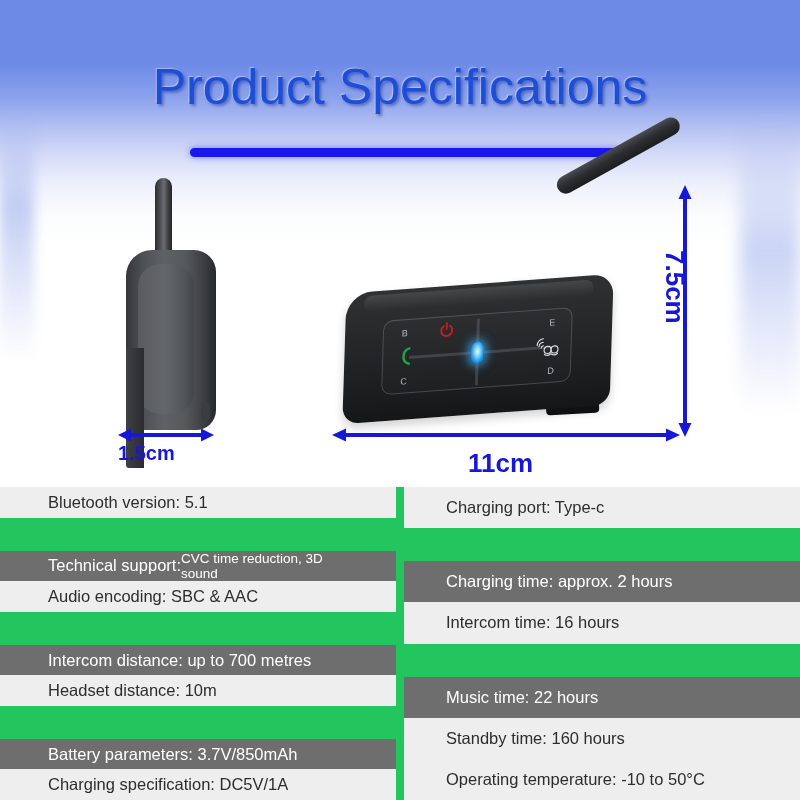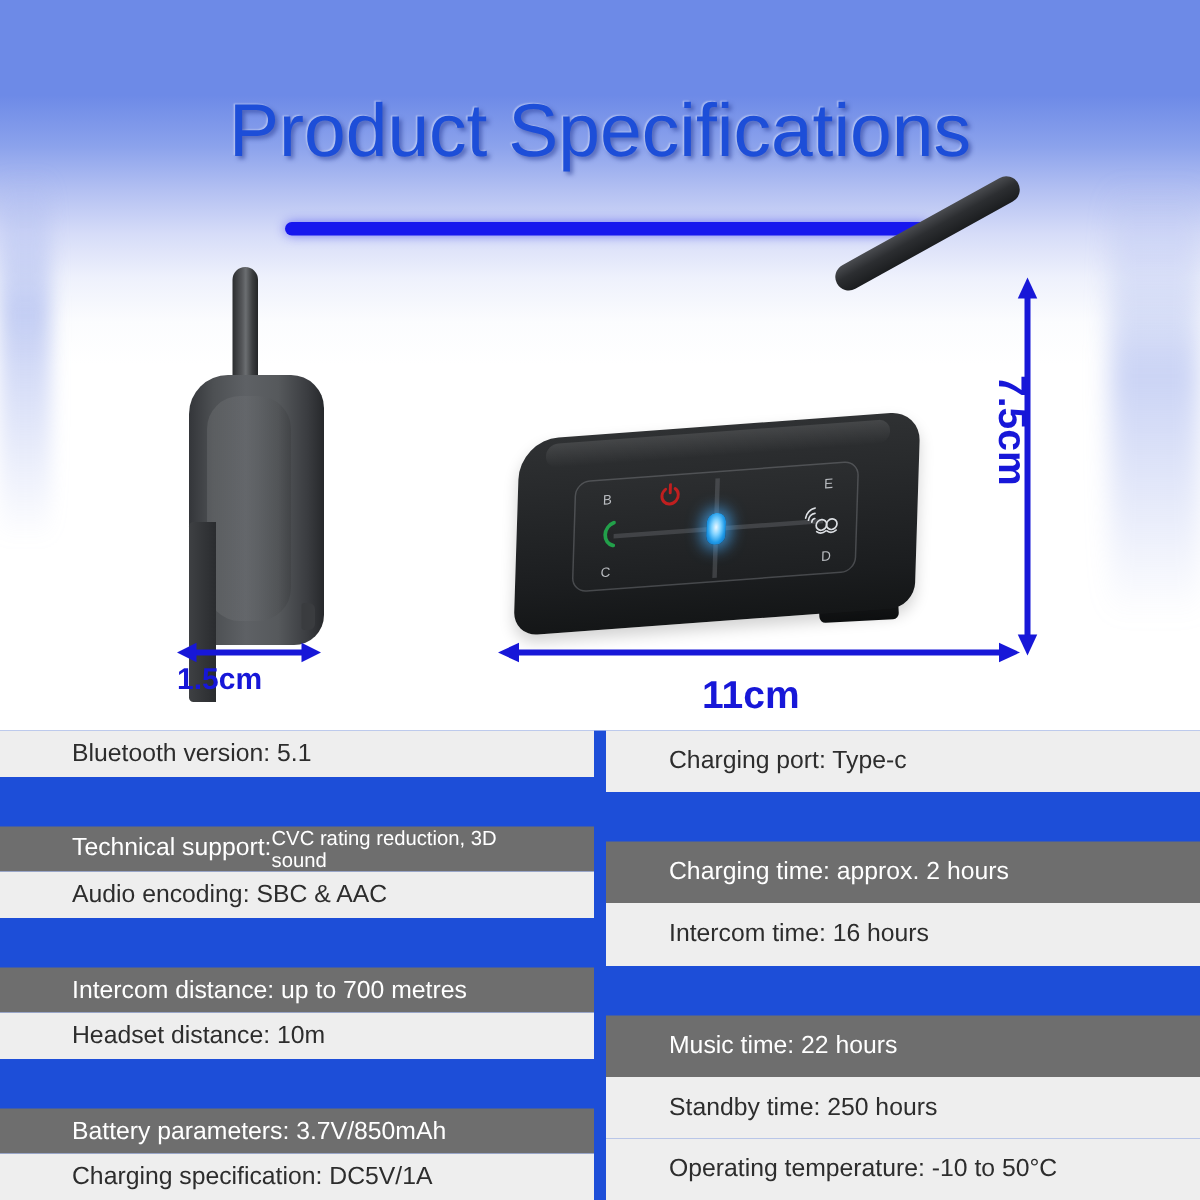--- a/index.html
+++ b/index.html
@@ -227,21 +227,21 @@
   .arr-15 { left: 118px; top: 428px; }
   .arr-11 { left: 332px; top: 428px; }
   .arr-75 { left: 678px; top: 185px; }
 
   
   .specs {
     position: absolute;
     left: 0; top: 487px;
     width: 800px; height: 313px;
     display: flex;
-    background: #1d4ed8;
+    background: #22c55e;
   }
   .spec-col { width: 396px; display: flex; flex-direction: column; }
   .spec-col.left { margin-right: 8px; }
 
   .spec-row {
     height: 44.7px;
     display: flex;
     align-items: center;
     padding-left: 48px;
     padding-right: 10px;
@@ -348,21 +348,21 @@
   </svg>
   <div class="dim-text dim-75">7.5cm</div>
 
   <div class="specs">
     <div class="spec-col left" id="col-left">
         <div class="spec-row light">
           <span class="spec-label">Bluetooth version: 5.1</span>
         </div>
         <div class="spec-row dark">
           <span class="spec-label">Technical support:</span>
-          <span class="val-wrap"> CVC rating reduction, 3D sound</span>
+          <span class="val-wrap"> CVC time reduction, 3D sound</span>
         </div>
         <div class="spec-row light">
           <span class="spec-label">Audio encoding: SBC &amp; AAC</span>
         </div>
         <div class="spec-row dark">
           <span class="spec-label">Intercom distance: up to 700 metres</span>
         </div>
         <div class="spec-row light">
           <span class="spec-label">Headset distance: 10m</span>
         </div>
@@ -380,21 +380,21 @@
         <div class="spec-row dark">
           <span class="spec-label">Charging time: approx. 2 hours</span>
         </div>
         <div class="spec-row light">
           <span class="spec-label">Intercom time: 16 hours</span>
         </div>
         <div class="spec-row dark">
           <span class="spec-label">Music time: 22 hours</span>
         </div>
         <div class="spec-row light">
-          <span class="spec-label">Standby time: 250 hours</span>
+          <span class="spec-label">Standby time: 160 hours</span>
         </div>
         <div class="spec-row light">
           <span class="spec-label">Operating temperature: -10 to 50°C</span>
         </div>
       </div>
   </div>
 
 </div>
 
 </body></html>

